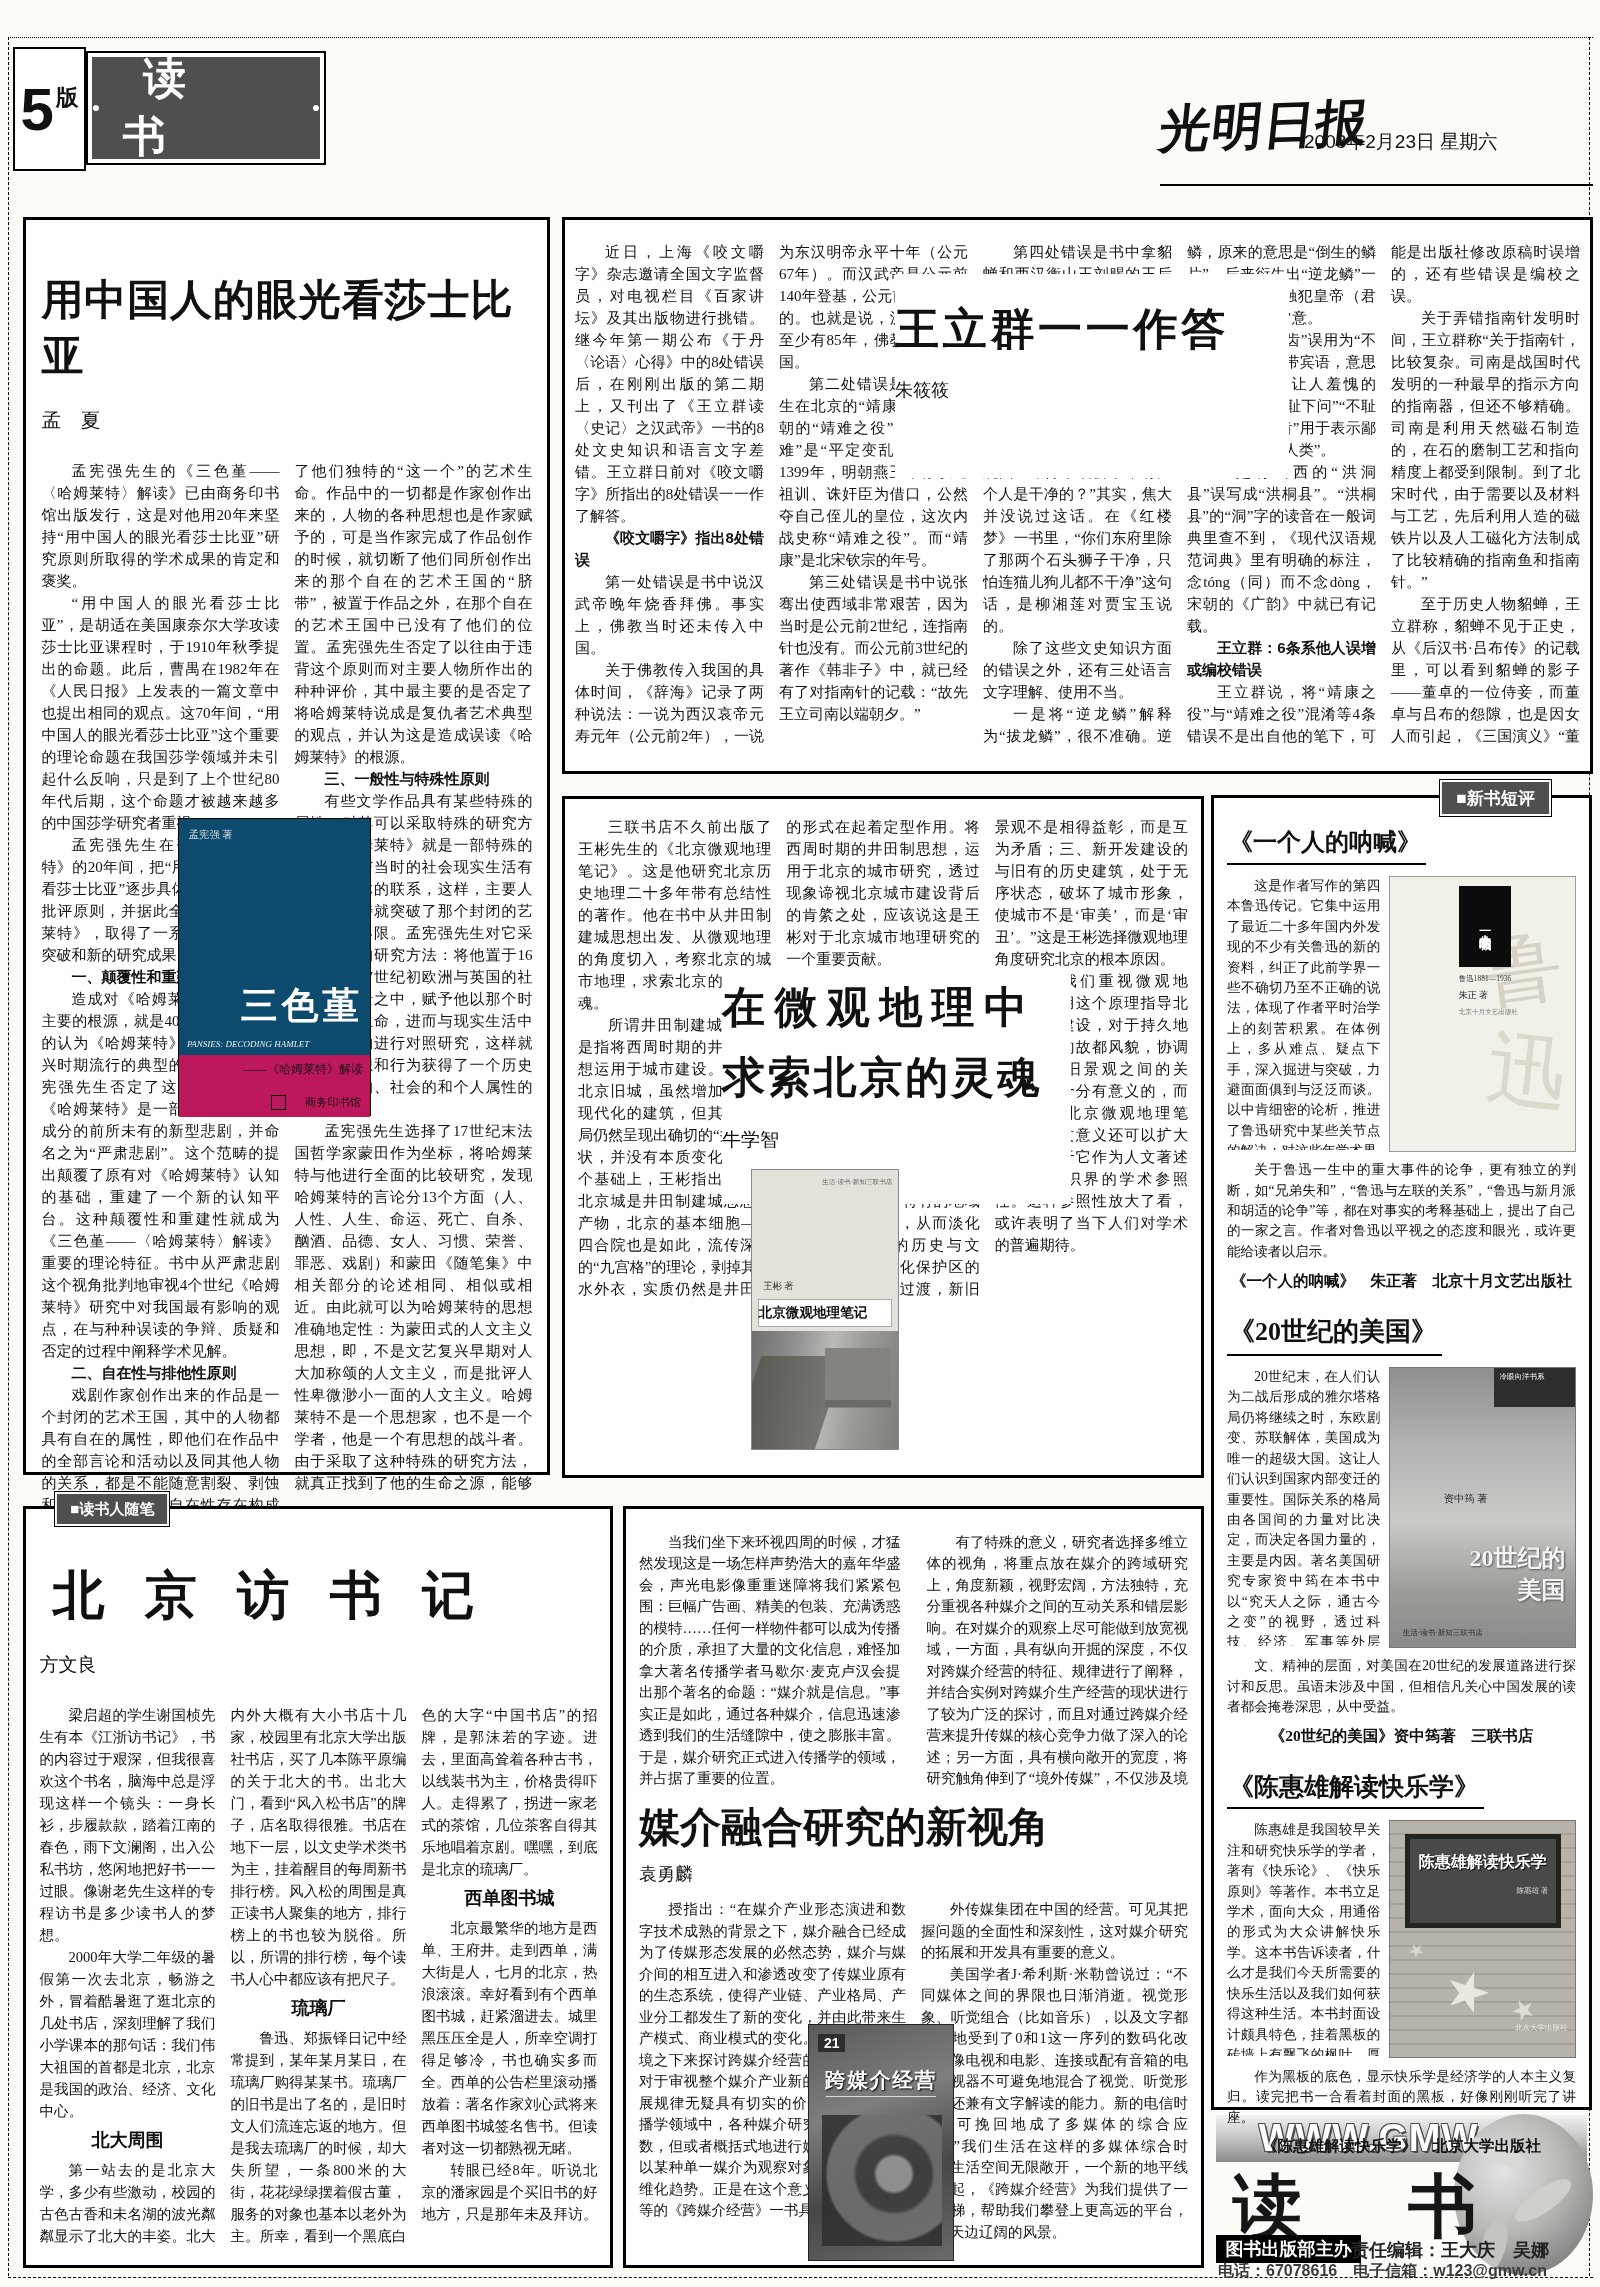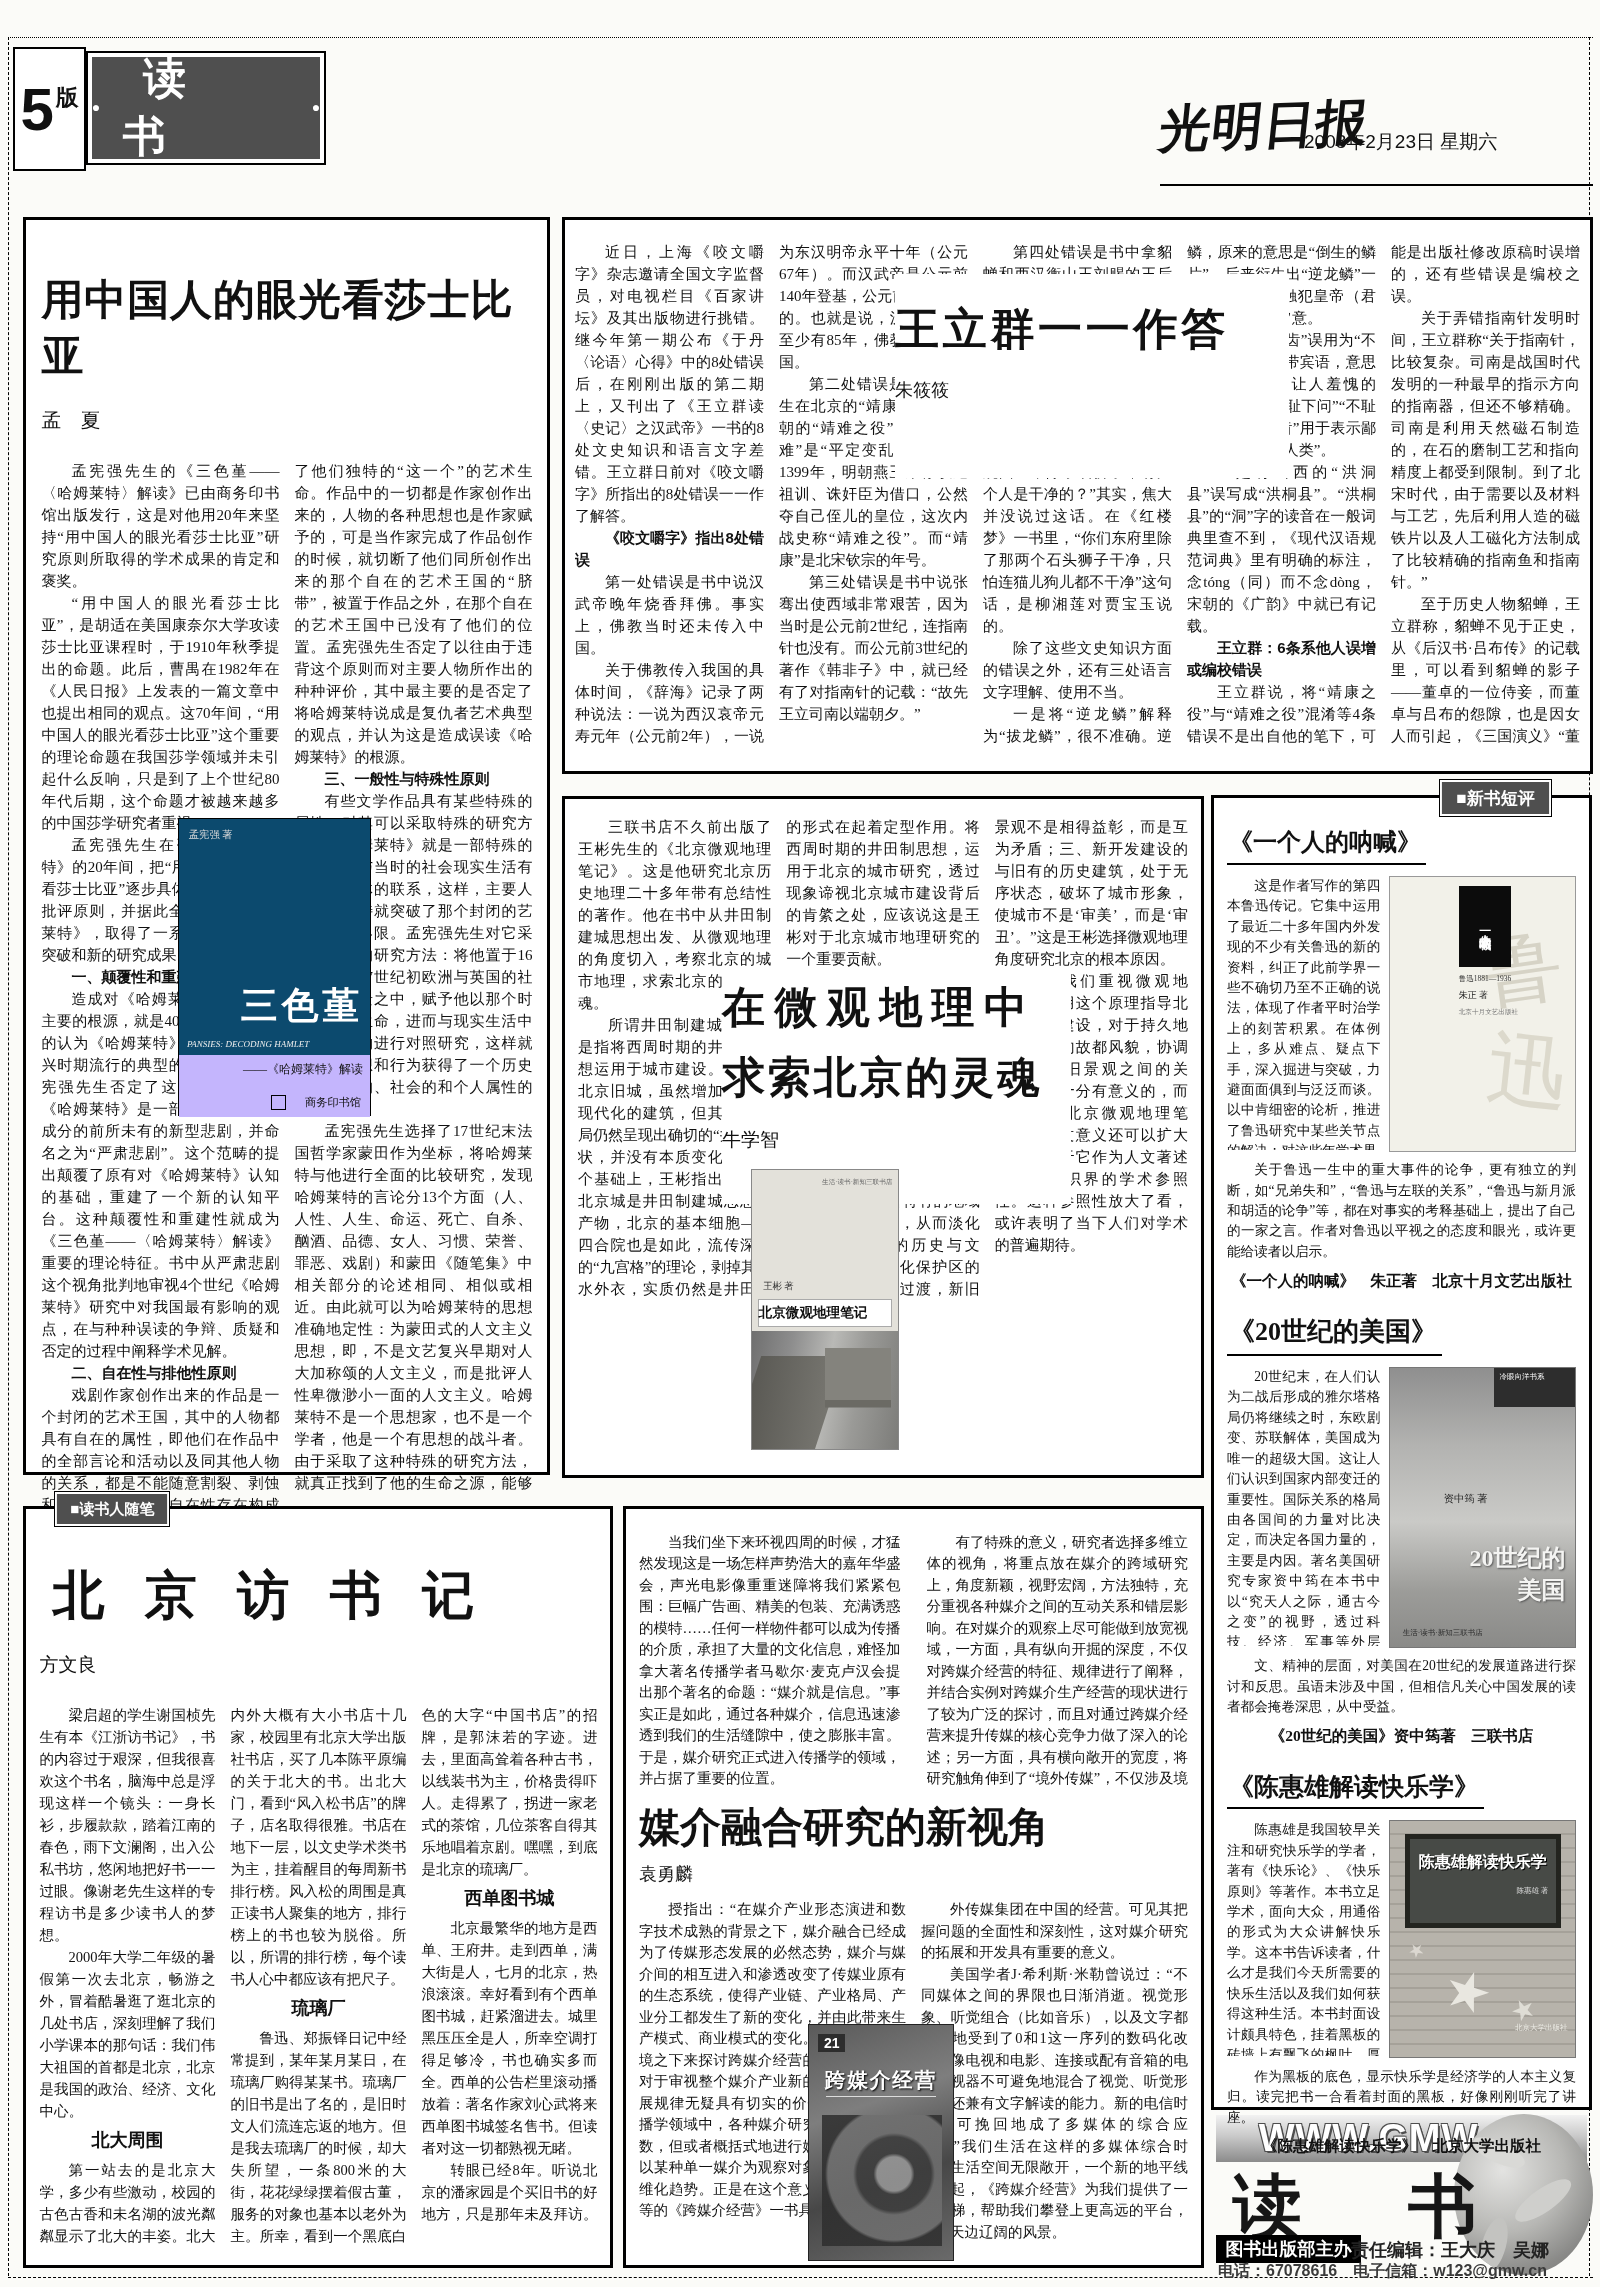--- a/index.html
+++ b/index.html
@@ -68,21 +68,21 @@
         <div class="para">有些文学作品具有某些特殊的属性，对其可以采取特殊的研究方法。《哈姆莱特》就是一部特殊的作品，它与当时的社会现实生活有着某些具体的联系，这样，主要人物哈姆莱特就突破了那个封闭的艺术王国的界限。孟宪强先生对它采取了特殊的研究方法：将他置于16世纪末、17世纪初欧洲与英国的社会生活背景之中，赋予他以那个时代人物的生命，进而与现实生活中的某一人物进行对照研究，这样就使他的思想和行为获得了一个历史的、时代的、社会的和个人属性的准确定位。</div>
         <div class="para">孟宪强先生选择了17世纪末法国哲学家蒙田作为坐标，将哈姆莱特与他进行全面的比较研究，发现哈姆莱特的言论分13个方面（人、人性、人生、命运、死亡、自杀、酗酒、品德、女人、习惯、荣誉、罪恶、戏剧）和蒙田《随笔集》中相关部分的论述相同、相似或相近。由此就可以为哈姆莱特的思想准确地定性：为蒙田式的人文主义思想，即，不是文艺复兴早期对人大加称颂的人文主义，而是批评人性卑微渺小一面的人文主义。哈姆莱特不是一个思想家，也不是一个学者，他是一个有思想的战斗者。由于采取了这种特殊的研究方法，就真正找到了他的生命之源，能够科学地、正确地解读哈姆莱特艺术生命的属性。</div>
       </div>
 
     <div class="cover" style="left:152px;top:598px;width:193px;height:298px;border:0.9px solid #000;background:#fff;">
       <div style="position:relative;width:100%;height:236px;background:#0c4a6e;">
         <div style="position:absolute;left:9.4px;top:9.4px;color:#ddd;font-size:10.3px;">孟宪强  著</div>
         <div class="serifb" style="position:absolute;right:7.5px;bottom:24px;color:#fff;font-size:37px;letter-spacing:3.7px;margin-left:26px;">三色堇</div>
         <div style="position:absolute;left:7.5px;bottom:5.6px;color:#eee;font-size:9px;font-style:italic;">PANSIES: DECODING HAMLET</div>
       </div>
-      <div style="position:relative;width:100%;height:62px;background:#c4b5fd;">
+      <div style="position:relative;width:100%;height:62px;background:#be185d;">
         <div style="position:absolute;right:7.5px;top:5.6px;font-size:12px;">——《哈姆莱特》解读</div>
         <div style="position:absolute;right:9.4px;bottom:7.5px;font-size:11.2px;">商务印书馆</div>
         <div style="position:absolute;right:84px;bottom:7.5px;width:13px;height:13px;border:1.4px solid #000;"></div>
       </div>
     </div>
   </div>
 
   <div class="box a2" style="left:562px;top:217px;width:1031px;height:557px;padding:0 10px;">
     <div class="cols" style="margin-top:20.6px;height:513px;column-count:5;font-size:15px;line-height:22px;">
         <div class="para">近日，上海《咬文嚼字》杂志邀请全国文字监督员，对电视栏目《百家讲坛》及其出版物进行挑错。继今年第一期公布《于丹〈论语〉心得》中的8处错误后，在刚刚出版的第二期上，又刊出了《王立群读〈史记〉之汉武帝》一书的8处文史知识和语言文字差错。王立群日前对《咬文嚼字》所指出的8处错误一一作了解答。</div>

